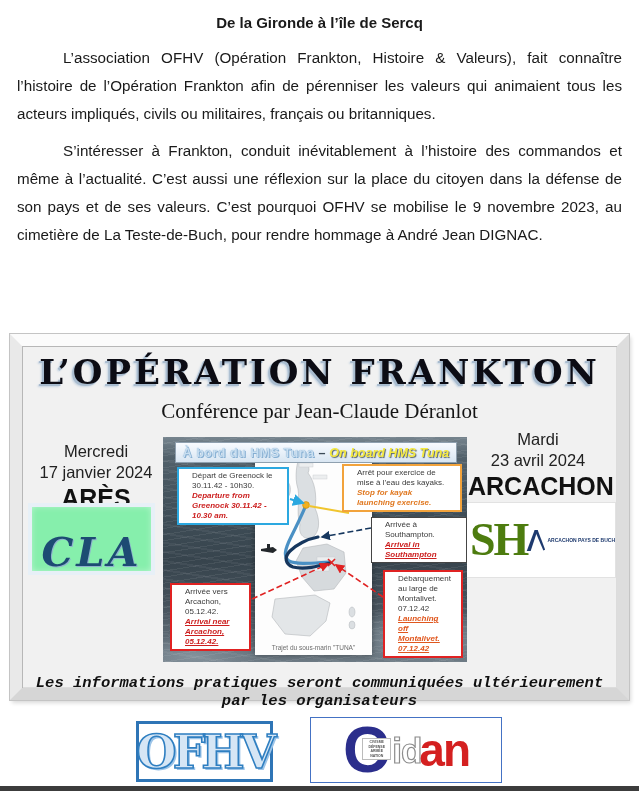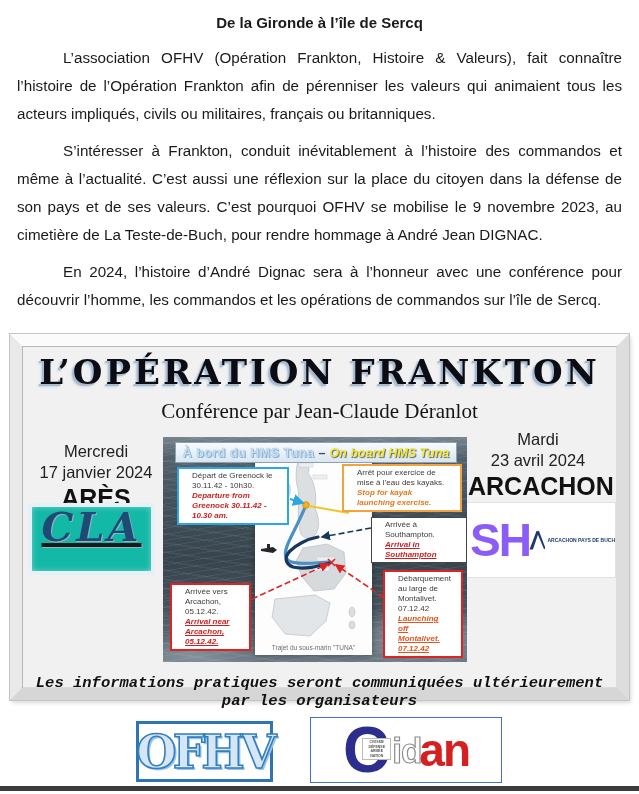--- a/index.html
+++ b/index.html
@@ -30,34 +30,34 @@
   .poster-sub2{position:absolute;left:0;top:96px;width:595px;text-align:center;
     font-family:"Liberation Serif",serif;font-size:20px;color:#151515;}
   
   .evt{position:absolute;width:140px;text-align:center;font-size:16.5px;line-height:21px;color:#222;}
   .evt-left{left:4px;top:95px;}
   .evt-right{left:446px;top:83px;}
   .evt .city{font-size:25px;font-weight:bold;line-height:30px;color:#111;}
   
   .cla-box{
     position:absolute;left:6px;top:157px;width:127px;height:72px;
-    background:#14b8a6;box-shadow:inset 0 0 0 4px #e7f0f7, inset 0 0 10px #ffffff;
-    display:flex;align-items:flex-start;justify-content:center;text-decoration:underline;
+    background:#86efac;box-shadow:inset 0 0 0 4px #e7f0f7, inset 0 0 10px #ffffff;
+    display:flex;align-items:flex-end;justify-content:center;
   }
   .cla-text{
     font-family:"DejaVu Serif","Liberation Serif",serif;font-style:italic;font-weight:bold;
     font-size:40px;color:#1d4b73;letter-spacing:3px;text-shadow:1px 1px 0 #8fb3cd;
   }
   
   .sha-box{
     position:absolute;left:442px;top:157px;width:151px;height:74px;background:#ffffff;
     box-shadow:0 0 0 1px #e2e2e2;display:flex;align-items:center;padding-left:6px;box-sizing:border-box;
   }
-  .sha-text{font-family:Liberation Sans, sans-serif;font-weight:bold;font-size:46px;
-    color:#8b5cf6;letter-spacing:-2px;line-height:1;text-align:right;}
+  .sha-text{font-family:Liberation Serif, serif;font-weight:bold;font-size:46px;
+    color:#4d7c0f;letter-spacing:-2px;line-height:1;text-align:right;}
   .sha-a{margin-left:-2px;}
   .sha-col{margin-left:2px;font-size:5px;line-height:6px;color:#1e3a6e;font-weight:bold;white-space:nowrap;}
   .sha-col .rule{height:1px;background:#1e3a6e;transform:rotate(-8deg);margin:1px 0;}
   
   .sea{
     position:absolute;left:141px;top:91px;width:304px;height:225px;overflow:hidden;
     background:
       repeating-linear-gradient(171deg, rgba(255,255,255,.07) 0 1px, rgba(0,0,0,0) 1px 6px),
       repeating-linear-gradient(9deg, rgba(255,255,255,.05) 0 2px, rgba(0,0,0,0) 2px 9px),
       radial-gradient(120px 40px at 85% 88%, rgba(190,205,215,.45), rgba(0,0,0,0) 70%),
@@ -122,21 +122,20 @@
     color:#d42020;letter-spacing:-2px;margin-left:-2px;}
   .bottom-bar{position:absolute;left:0;top:786px;width:639px;height:5px;background:#3c3c3c;}
 </style>
 </head>
 <body>
 
 <div class="doc">
   <div class="doc-title">De la Gironde à l’île de Sercq</div>
   <p>L’association OFHV (Opération Frankton, Histoire &amp; Valeurs), fait connaître l’histoire de l’Opération Frankton afin de pérenniser les valeurs qui animaient tous les acteurs impliqués, civils ou militaires, français ou britanniques.</p>
   <p>S’intéresser à Frankton, conduit inévitablement à l’histoire des commandos et même à l’actualité. C’est aussi une réflexion sur la place du citoyen dans la défense de son pays et de ses valeurs. C’est pourquoi OFHV se mobilise le 9 novembre 2023, au cimetière de La Teste-de-Buch, pour rendre hommage à André Jean DIGNAC.</p>
-  <p>En 2024, l’histoire d’André Dignac sera à l’honneur avec une conférence pour découvrir l’homme, les commandos et les opérations de commandos sur l’île de Sercq.</p>
 </div>
 
 <div class="poster">
   <div class="poster-title">L’OPÉRATION FRANKTON</div>
   <div class="poster-sub1">Conférence par Jean-Claude Déranlot</div>
   <div class="poster-sub2">président OFHV</div>
 
   <div class="evt evt-left">
     <div>Mercredi</div>
     <div>17 janvier 2024</div>

